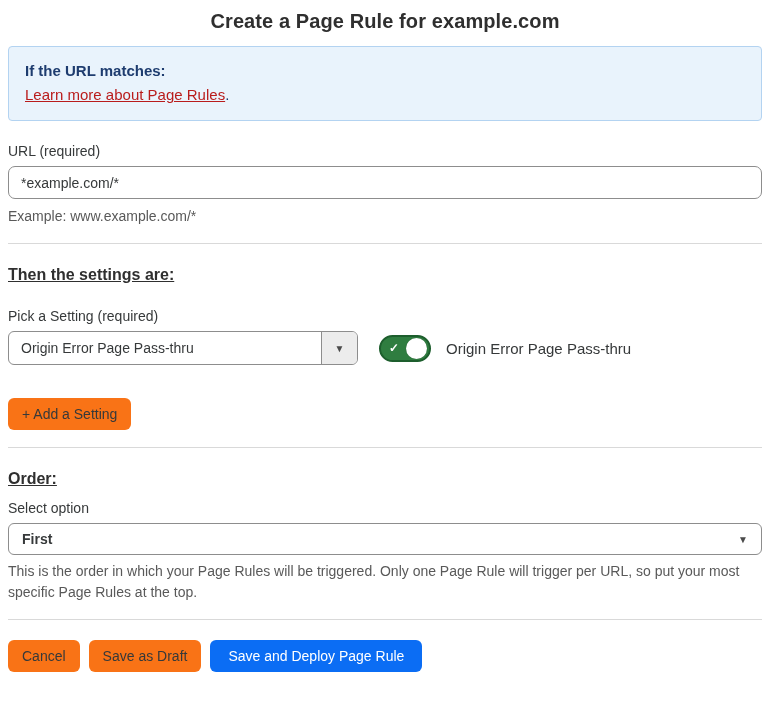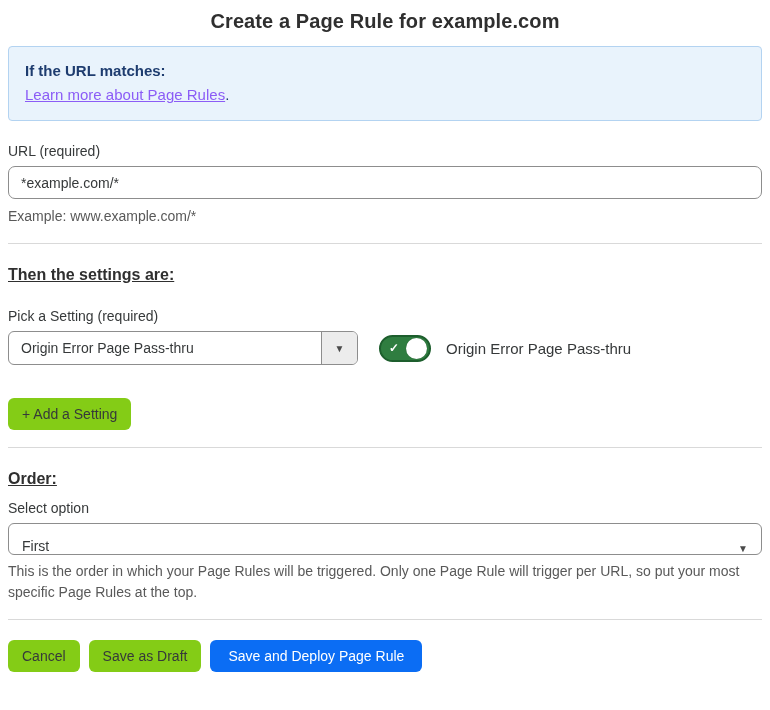--- a/index.html
+++ b/index.html
@@ -27,21 +27,21 @@
     border-radius: 4px;
     padding: 12px 16px 13px 16px;
     color: #1e3c6f;
     font-size: 15px;
     line-height: 1.6;
     margin-bottom: 22px;
   }
   .info-heading { font-weight: 700; margin: 0; }
   .info-body { margin: 0; max-width: 722px; }
   .info-link-line { margin: 0; }
-  .info-link { color: #8b5cf6; text-decoration: underline; cursor: pointer; }
+  .info-link { color: #b91c1c; text-decoration: underline; cursor: pointer; }
   .field-label {
     display: block;
     font-size: 14px;
     color: #36393a;
     margin: 0 0 7px 0;
   }
   .text-input {
     width: 100%;
     height: 33px;
     border: 1px solid #8d8d8d;
@@ -138,37 +138,38 @@
   .btn {
     border: none;
     border-radius: 6px;
     font-size: 14px;
     font-family: "Liberation Sans", sans-serif;
     padding: 0 14px;
     height: 32px;
     cursor: pointer;
     white-space: nowrap;
   }
-  .btn-gray { background: #84cc16; color: #36393a; }
+  .btn-gray { background: #f97316; color: #36393a; }
   .btn-blue { background: #0b6df4; color: #ffffff; padding: 0 18px; }
   .add-setting-wrap { margin-top: 33px; }
   .select-label { margin-top: 12px; }
   .select-full {
     width: 100%;
     height: 32px;
     border: 1px solid #8d8d8d;
     border-radius: 6px;
     background: #fff;
     display: flex;
-    align-items: flex-end;
+    align-items: center;
     justify-content: space-between;
     padding: 0 13px;
     font-size: 14px;
     color: #36393a;
     cursor: pointer;
+    font-weight: bold;
   }
   .select-caret { color: #4a4a4a; font-size: 10px; }
   .order-helper { margin-top: 6px; max-width: 754px; }
   .footer-row {
     display: flex;
     align-items: center;
     gap: 9px;
     margin-top: 20px;
   }
 </style>

